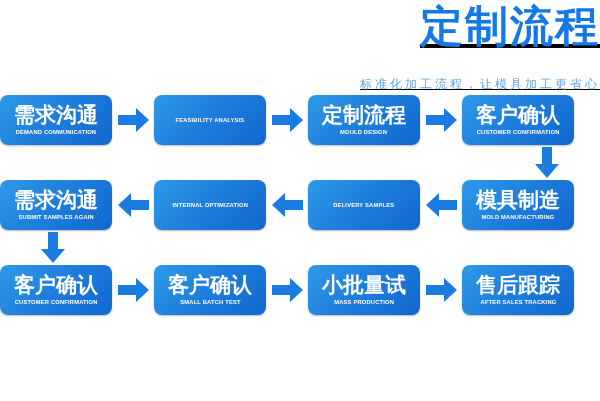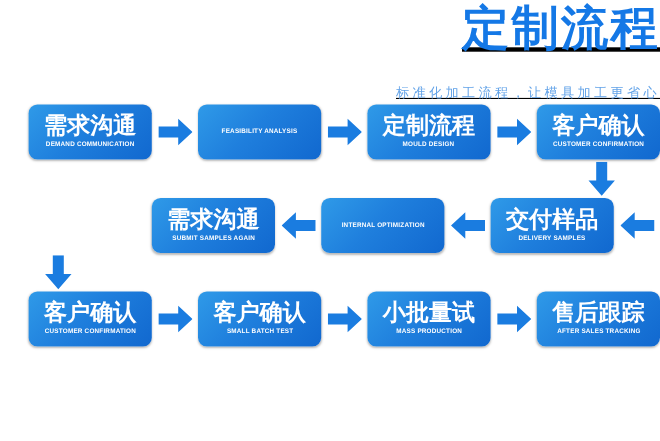--- a/index.html
+++ b/index.html
@@ -40,21 +40,21 @@
   
   .flow {
     position: absolute;
     top: 155;
     left: 0;
     width: 600px;
   }
   .flow-row {
     display: flex;
     align-items: center;
-    justify-content: flex-end;
+    justify-content: flex-start;
     height: 52px;
     margin-bottom: 33px;
     position: relative;
   }
   .flow-row:last-child { margin-bottom: 0; }
 
   
   .step-box {
     width: 112px;
     height: 50px;
@@ -166,27 +166,30 @@
       </div>
       <div class="step-box">
         <div class="step-en">INTERNAL OPTIMIZATION</div>
       </div>
       <div class="h-arrow">
         <svg width="31" height="30" viewBox="0 0 31 30">
           <polygon points="31,10 13,10 13,3 0,15 13,27 13,20 31,20" fill="#1a7ce0"></polygon>
         </svg>
       </div>
       <div class="step-box">
-        <div class="step-cn">交付样品</div>
         <div class="step-en">DELIVERY SAMPLES</div>
       </div>
       <div class="h-arrow">
         <svg width="31" height="30" viewBox="0 0 31 30">
           <polygon points="31,10 13,10 13,3 0,15 13,27 13,20 31,20" fill="#1a7ce0"></polygon>
         </svg>
+      </div>
+      <div class="step-box">
+        <div class="step-cn">模具制造</div>
+        <div class="step-en">MOLD MANUFACTURING</div>
       </div>
       <div class="v-arrow left-side">
         <svg width="30" height="32" viewBox="0 0 30 32">
           <polygon points="10,0 20,0 20,17 27,17 15,31 3,17 10,17" fill="#1a7ce0"></polygon>
         </svg>
       </div>
     </div>
     <div class="flow-row">
       <div class="step-box">
         <div class="step-cn">客户确认</div>

